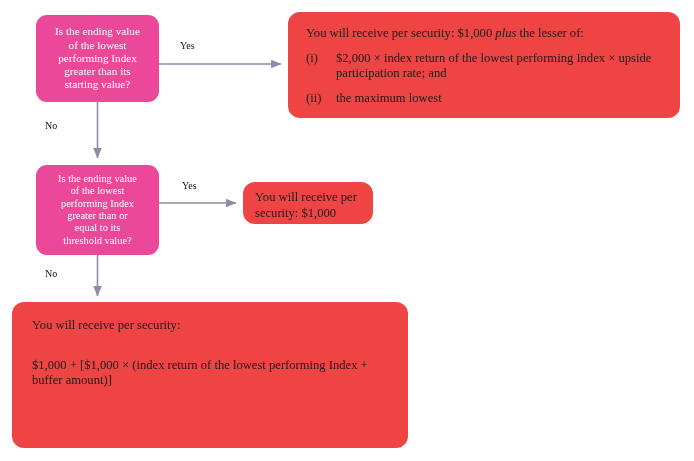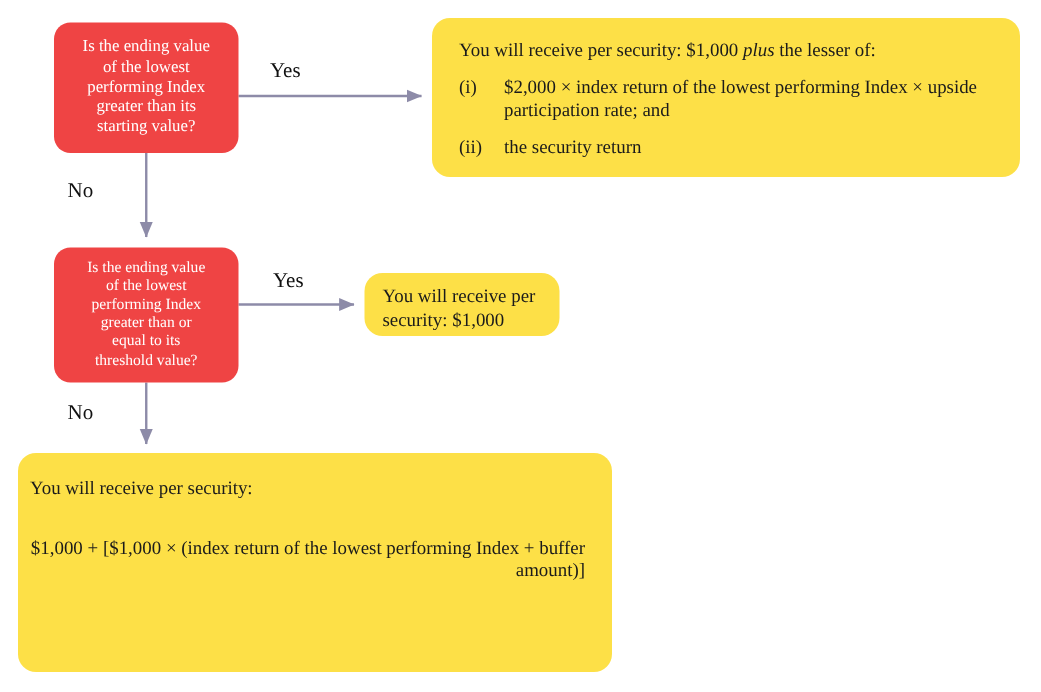--- a/index.html
+++ b/index.html
@@ -31,54 +31,54 @@
     pointer-events: none;
   }
 
   
   .node {
     position: absolute;
     box-sizing: border-box;
   }
 
   .decision {
-    background: #ef4444;
+    background: #ec4899;
     border-radius: 11px;
     color: #ffffff;
     display: flex;
     align-items: center;
     justify-content: center;
     text-align: center;
     font-size: 11.2px;
     line-height: 13.2px;
     padding: 4px 8px;
   }
   .decision .txt {
     display: block;
     white-space: pre-line;
   }
 
   .outcome {
-    background: #fde047;
+    background: #ef4444;
     border-radius: 12px;
     color: #1b1b1b;
     font-size: 12.6px;
     line-height: 15.5px;
   }
 
   
   #box-start       { left: 36px;  top: 15px;  width: 123px; height: 87px; }
   
   #box-yes-top     { left: 288px; top: 12px;  width: 392px; height: 106px; padding: 14px 16px 12px 18px; }
   
   #box-threshold   { left: 36px;  top: 165px; width: 123px; height: 90px; font-size: 10.4px; line-height: 12.4px; }
   
   #box-yes-mid     { left: 243px; top: 182px; width: 130px; height: 42px; padding: 8px 10px 8px 12px; }
   
-  #box-no-bottom   { left: 12px;  top: 302px; width: 396px; height: 146px; padding: 16px 18px 14px 8px; }
+  #box-no-bottom   { left: 12px;  top: 302px; width: 396px; height: 146px; padding: 16px 18px 14px 20px; }
 
   
   .lead { margin: 0; }
 
   .romanlist {
     margin: 9px 0 0 0;
     padding: 0;
     list-style: none;
   }
   .romanlist li {
@@ -87,33 +87,32 @@
   }
   .romanlist li:first-child { margin-top: 0; }
   .romanlist .marker {
     flex: 0 0 auto;
     width: 30px;
   }
   .romanlist .body { flex: 1 1 auto; }
 
   .formula {
     margin: 24px 0 16px 0;
-    text-align: right;
   }
   .caution {
     margin: 10px 0 0 0;
     font-style: italic;
   }
 
   em.it { font-style: italic; }
 
   
   .edge-label {
     position: absolute;
-    font-size: 14px;
+    font-size: 10px;
     color: #111111;
     white-space: nowrap;
   }
   #label-yes-1 { left: 180px; top: 40px; }
   #label-no-1  { left: 45px;  top: 120px; }
   #label-yes-2 { left: 182px; top: 180px; }
   #label-no-2  { left: 45px;  top: 268px; }
 </style>
 </head>
 <body>
@@ -147,21 +146,21 @@
   <div class="node outcome" id="box-yes-top">
     <p class="lead"><span>You will receive per security: $1,000 </span><em class="it">plus</em><span> the lesser of:</span></p>
 
     <ul class="romanlist">
       <li>
         <span class="marker">(i)</span>
         <span class="body">$2,000 × index return of the lowest performing Index × upside participation rate; and</span>
       </li>
       <li>
         <span class="marker">(ii)</span>
-        <span class="body">the security return</span>
+        <span class="body">the maximum lowest</span>
       </li>
     </ul>
   </div>
 
   <div class="node decision" id="box-threshold">
     <span class="txt">Is the ending value
 of the lowest
 performing Index
 greater than or
 equal to its

